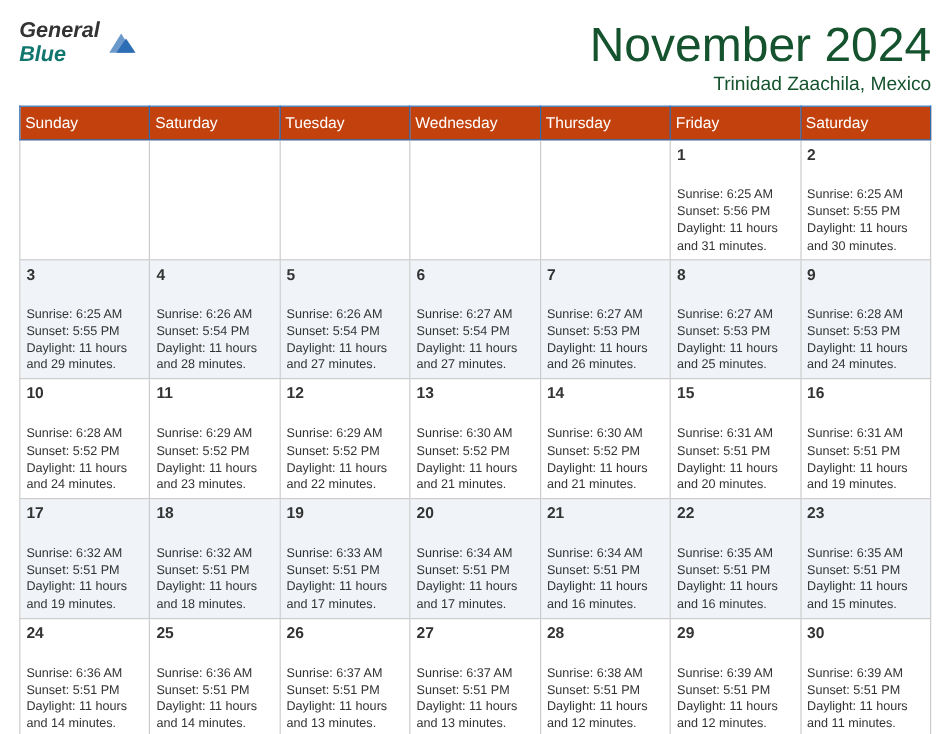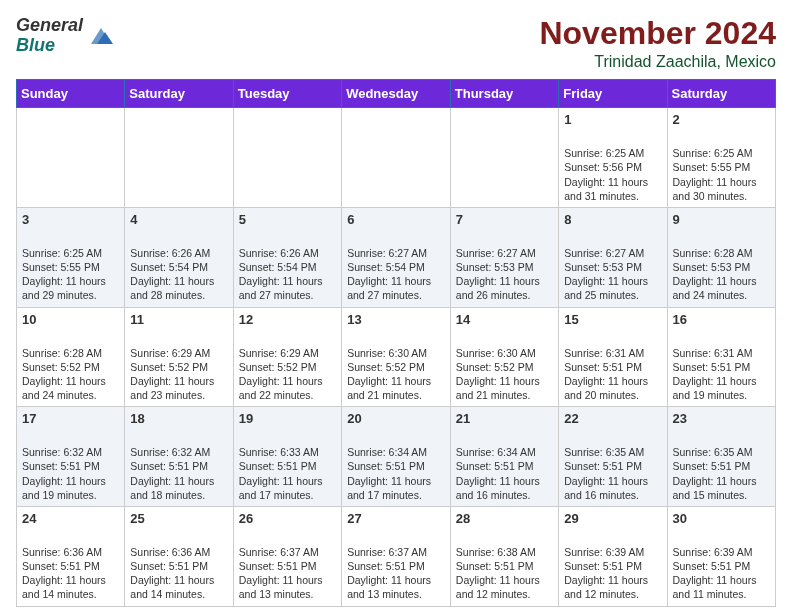--- a/index.html
+++ b/index.html
@@ -39,42 +39,42 @@
     }
     .logo-icon {
       width: 28px;
       height: 28px;
       margin-left: 2px;
     }
     .title-area {
       text-align: right;
     }
     .month-title {
-      font-size: 32px;
-      font-weight: bold;
-      color: #7f1d1d;
+      font-size: 40px;
+      font-weight: normal;
+      color: #14532d;
       line-height: 1.1;
     }
     .location {
       font-size: 16px;
       color: #14532d;
       margin-top: 2px;
     }
     .calendar {
       width: 100%;
       border-collapse: collapse;
       font-size: 11px;
     }
     .calendar th {
-      background: #6d28d9;
+      background: #c2410c;
       color: #fff;
       padding: 6px 4px;
       text-align: left;
       font-size: 13px;
-      font-weight: bold;
+      font-weight: normal;
       border: 1px solid #2d6db5;
     }
     .calendar td {
       border: 1px solid #ccc;
       vertical-align: top;
       padding: 4px 5px;
       width: 109px;
       min-height: 80px;
       background: #fff;
     }

